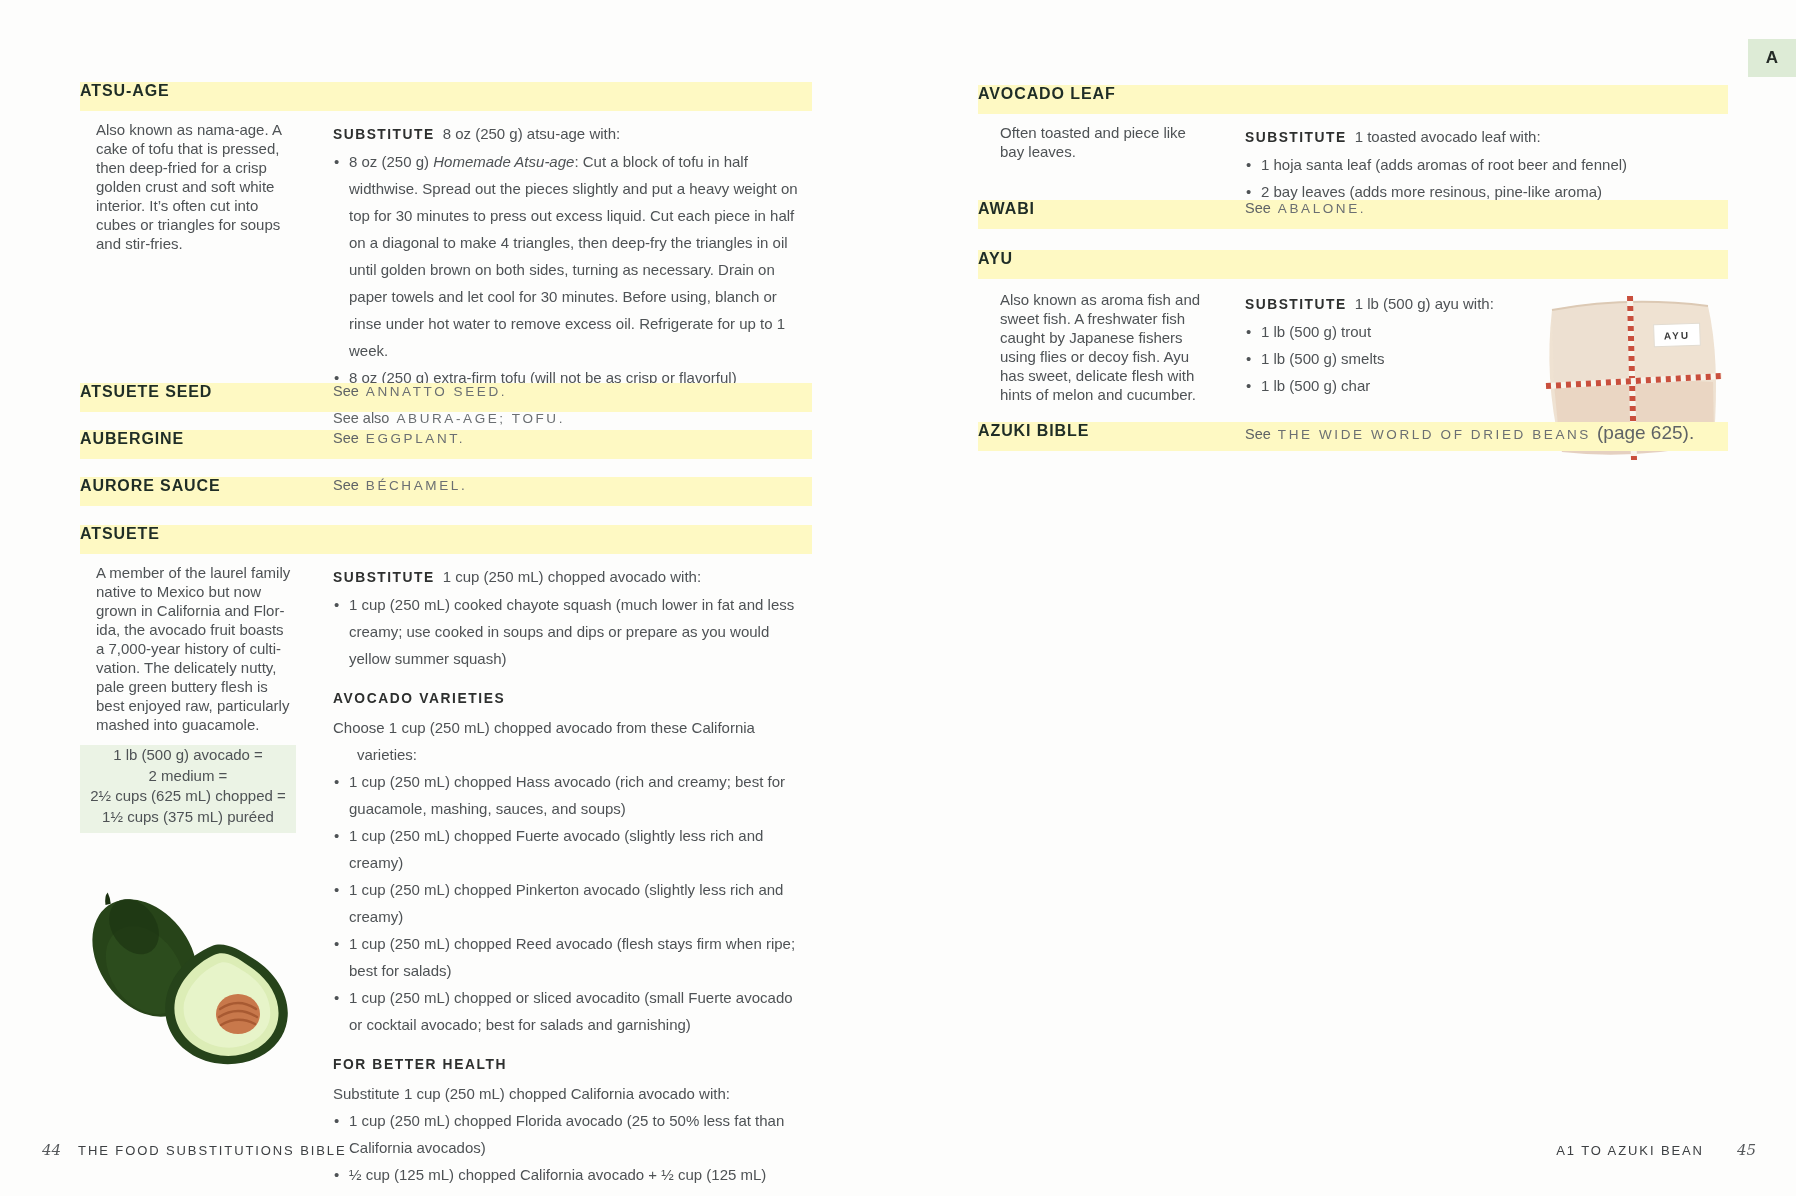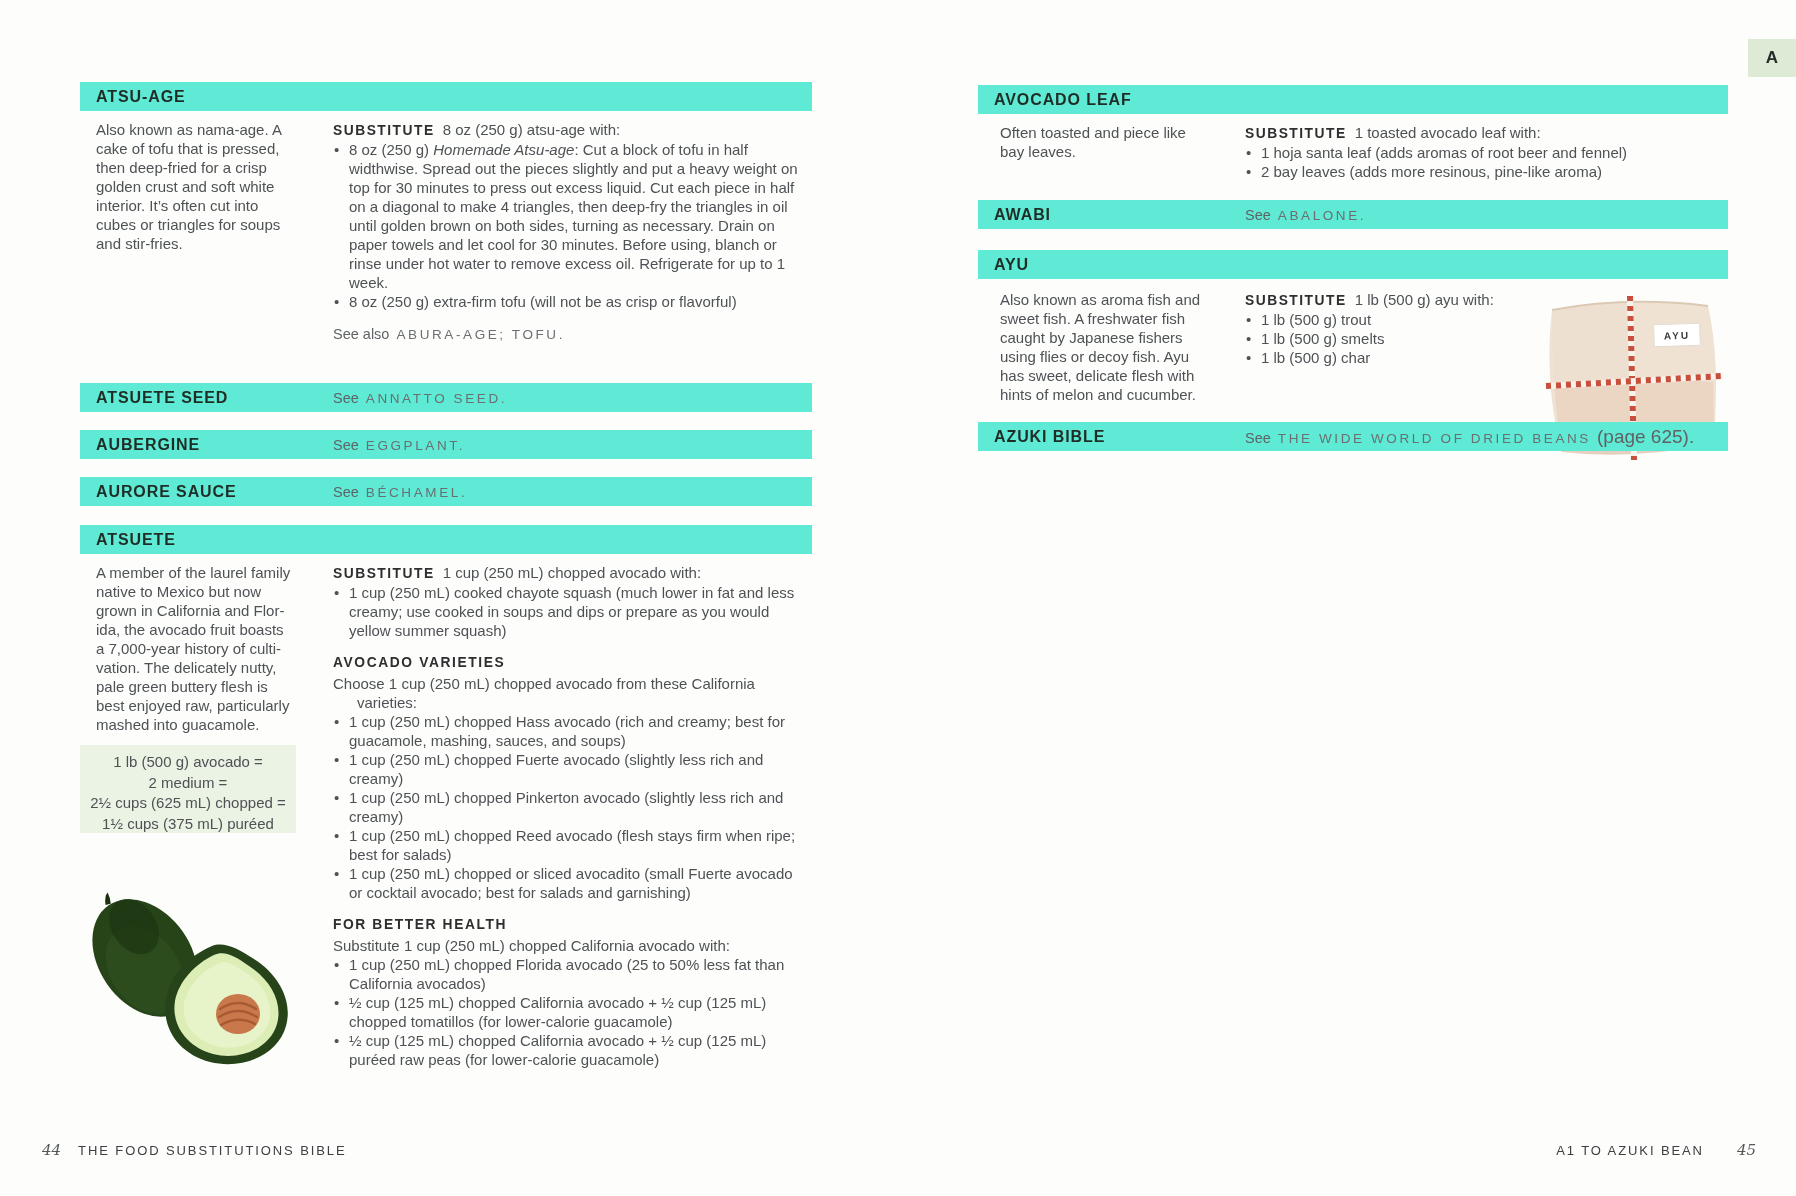--- a/index.html
+++ b/index.html
@@ -2,43 +2,43 @@
 <html><head>
 <meta charset="utf-8">
 <style>
   html,body{margin:0;padding:0;background:#ffffff;}
   .spread{position:relative;width:1796px;height:1196px;background:#fdfdfc;overflow:hidden;
           font-family:"Liberation Sans",sans-serif;}
   .page{position:absolute;top:0;height:1196px;}
   .page-left{left:80px;width:732px;}
   .page-right{left:978px;width:750px;}
 
-  .bar{position:absolute;left:0;right:0;height:29px;background:#5eead4;
-       display:flex;align-items:center;padding-left:16px;box-sizing:border-box;}
+  .bar{position:absolute;left:0;right:0;height:29px;background:#fef9c3;
+       display:flex;box-sizing:border-box;}
   .bar .title{font-weight:bold;font-size:16px;letter-spacing:.9px;color:#1f2d26;}
   .refwrap{position:absolute;display:flex;align-items:baseline;}
   .page-left .refwrap{left:253px;}
   .page-right .refwrap{left:267px;}
   .see{font-size:14.5px;color:#5f6366;margin-right:7px;font-weight:normal;}
   .ref-caps{font-size:13.5px;letter-spacing:2.6px;color:#6b6f72;}
   .ref-suffix{font-size:19px;color:#5f6366;margin-left:6px;letter-spacing:0;}
 
   .desc{position:absolute;font-size:15px;line-height:19px;color:#4e5255;white-space:pre-line;}
-  .subcol{position:absolute;font-size:15px;line-height:19px;color:#4e5255;}
+  .subcol{position:absolute;font-size:15px;line-height:27px;color:#4e5255;}
   .sub-label{font-weight:bold;font-size:13.8px;letter-spacing:1.5px;color:#2d2f2e;margin-right:8px;}
   .subhead{font-weight:bold;font-size:13.8px;letter-spacing:1.6px;color:#2d2f2e;margin-top:13px;margin-bottom:2px;}
   .bullet{position:relative;padding-left:16px;}
   .bullet::before{content:"\2022";position:absolute;left:1px;top:0;color:#4e5255;}
   .it{font-style:italic;}
   .hang{padding-left:24px;text-indent:-24px;}
   .seealso{margin-top:13px;}
 
   .yield-box{position:absolute;left:0;top:745px;width:216px;height:88px;background:#ebf3e5;
              text-align:center;font-size:15px;line-height:20.5px;color:#4e5255;
-             white-space:pre-line;padding-top:7px;box-sizing:border-box;}
+             white-space:pre-line;box-sizing:border-box;}
 
   .tab{position:absolute;left:1748px;top:39px;width:48px;height:38px;background:#ddebd6;
        display:flex;align-items:center;justify-content:center;
        font-weight:bold;font-size:17px;color:#242b27;}
 
   .footer{position:absolute;top:1141px;display:flex;align-items:baseline;
           font-size:13px;letter-spacing:1.9px;color:#3d4043;font-weight:normal;}
   .footer-left{left:42px;}
   .footer-right{right:40px;}
   .pagenum{font-family:"DejaVu Serif",serif;font-size:15px;letter-spacing:0;color:#55585b;font-style:italic;}

